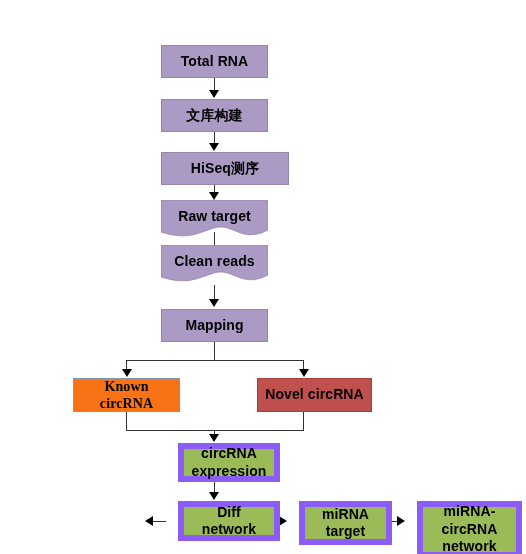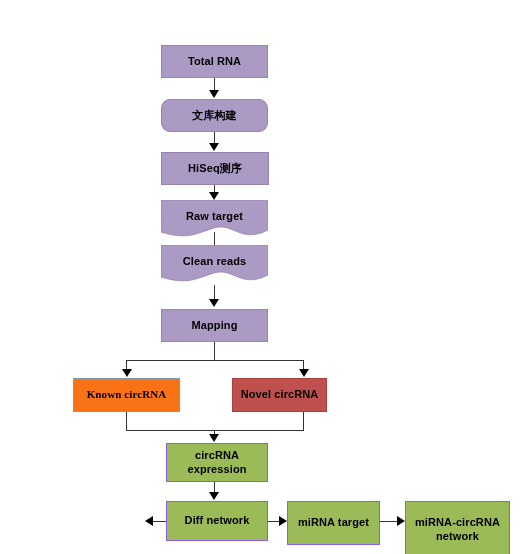--- a/index.html
+++ b/index.html
@@ -18,30 +18,30 @@
     overflow: hidden;
   }
   .node {
     position: absolute;
     box-sizing: border-box;
     display: flex;
     align-items: center;
     justify-content: center;
     text-align: center;
     font-weight: bold;
-    font-size: 11px;
+    font-size: 14px;
     color: #000000;
     line-height: 1.25;
     letter-spacing: 0.1px;
     padding: 2px 4px;
   }
   .node.purple { background: #ab9ac4; border: 1px solid #9486ad; }
   .node.blue   { background: #f97316; border: 1px solid #7f99b3; font-family: Liberation Serif, serif; }
   .node.red    { background: #c0504d; border: 1px solid #a8413e; }
-  .node.green  { background: #9bbb59; border: 1px solid #8b5cf6; }
+  .node.green  { background: #9bbb59; border: 6px solid #8b5cf6; margin-left: 12px; }
 
   .node.wavy {
     background: transparent;
     border: none;
     padding: 0;
   }
   .node.wavy .wave-svg {
     position: absolute;
     left: 0;
     top: 0;
@@ -126,25 +126,25 @@
   <div class="edge h" style="left:268px; top:520.5px; width:11px;"></div>
   <div class="arrowhead right" style="left:279px; top:516px;"></div>
 
   <div class="edge h" style="left:380px; top:520.5px; width:17px;"></div>
   <div class="arrowhead right" style="left:397px; top:516px;"></div>
 
   <div class="node purple" style="left:161px; top:45px; width:107px; height:33px;">
     <span>Total RNA</span>
   </div>
 
-  <div class="node purple" style="left:161px; top:99px; width:107px; height:33px;border-radius:9px;">
+  <div class="node purple" style="left:161px; top:99px; width:107px; height:33px;">
     <span>文库构建</span>
   </div>
 
-  <div class="node purple" style="left:161px; top:152px; width:108px; height:33px;">
+  <div class="node purple" style="left:161px; top:152px; width:128px; height:33px;">
     <span>HiSeq测序</span>
   </div>
 
   <div class="node wavy" style="left:161px; top:200px; width:107px; height:40px;">
     <svg class="wave-svg" viewBox="0 0 107 40" preserveAspectRatio="none">
       <path d="M0,0 L107,0 L107,30 C80,44 72,22 53,28 C34,34 26,40 0,32 Z" fill="#ab9ac4" stroke="#9486ad" stroke-width="0.8"></path>
     </svg>
     <span class="wavy-label">Raw target</span>
   </div>
 
@@ -156,21 +156,21 @@
   </div>
 
   <div class="node purple" style="left:161px; top:309px; width:107px; height:33px;">
     <span>Mapping</span>
   </div>
 
   <div class="node blue" style="left:73px; top:378px; width:107px; height:34px;">
     <span>Known circRNA</span>
   </div>
 
-  <div class="node red" style="left:232px; top:378px; width:95px; height:34px;">
+  <div class="node red" style="left:257px; top:378px; width:115px; height:34px;">
     <span>Novel circRNA</span>
   </div>
 
   <div class="node green" style="left:166px; top:443px; width:102px; height:39px;">
     <span class="multiline">circRNA<br>expression</span>
   </div>
 
 
   <div class="node green" style="left:166px; top:501px; width:102px; height:40px;">
     <span>Diff network</span>

